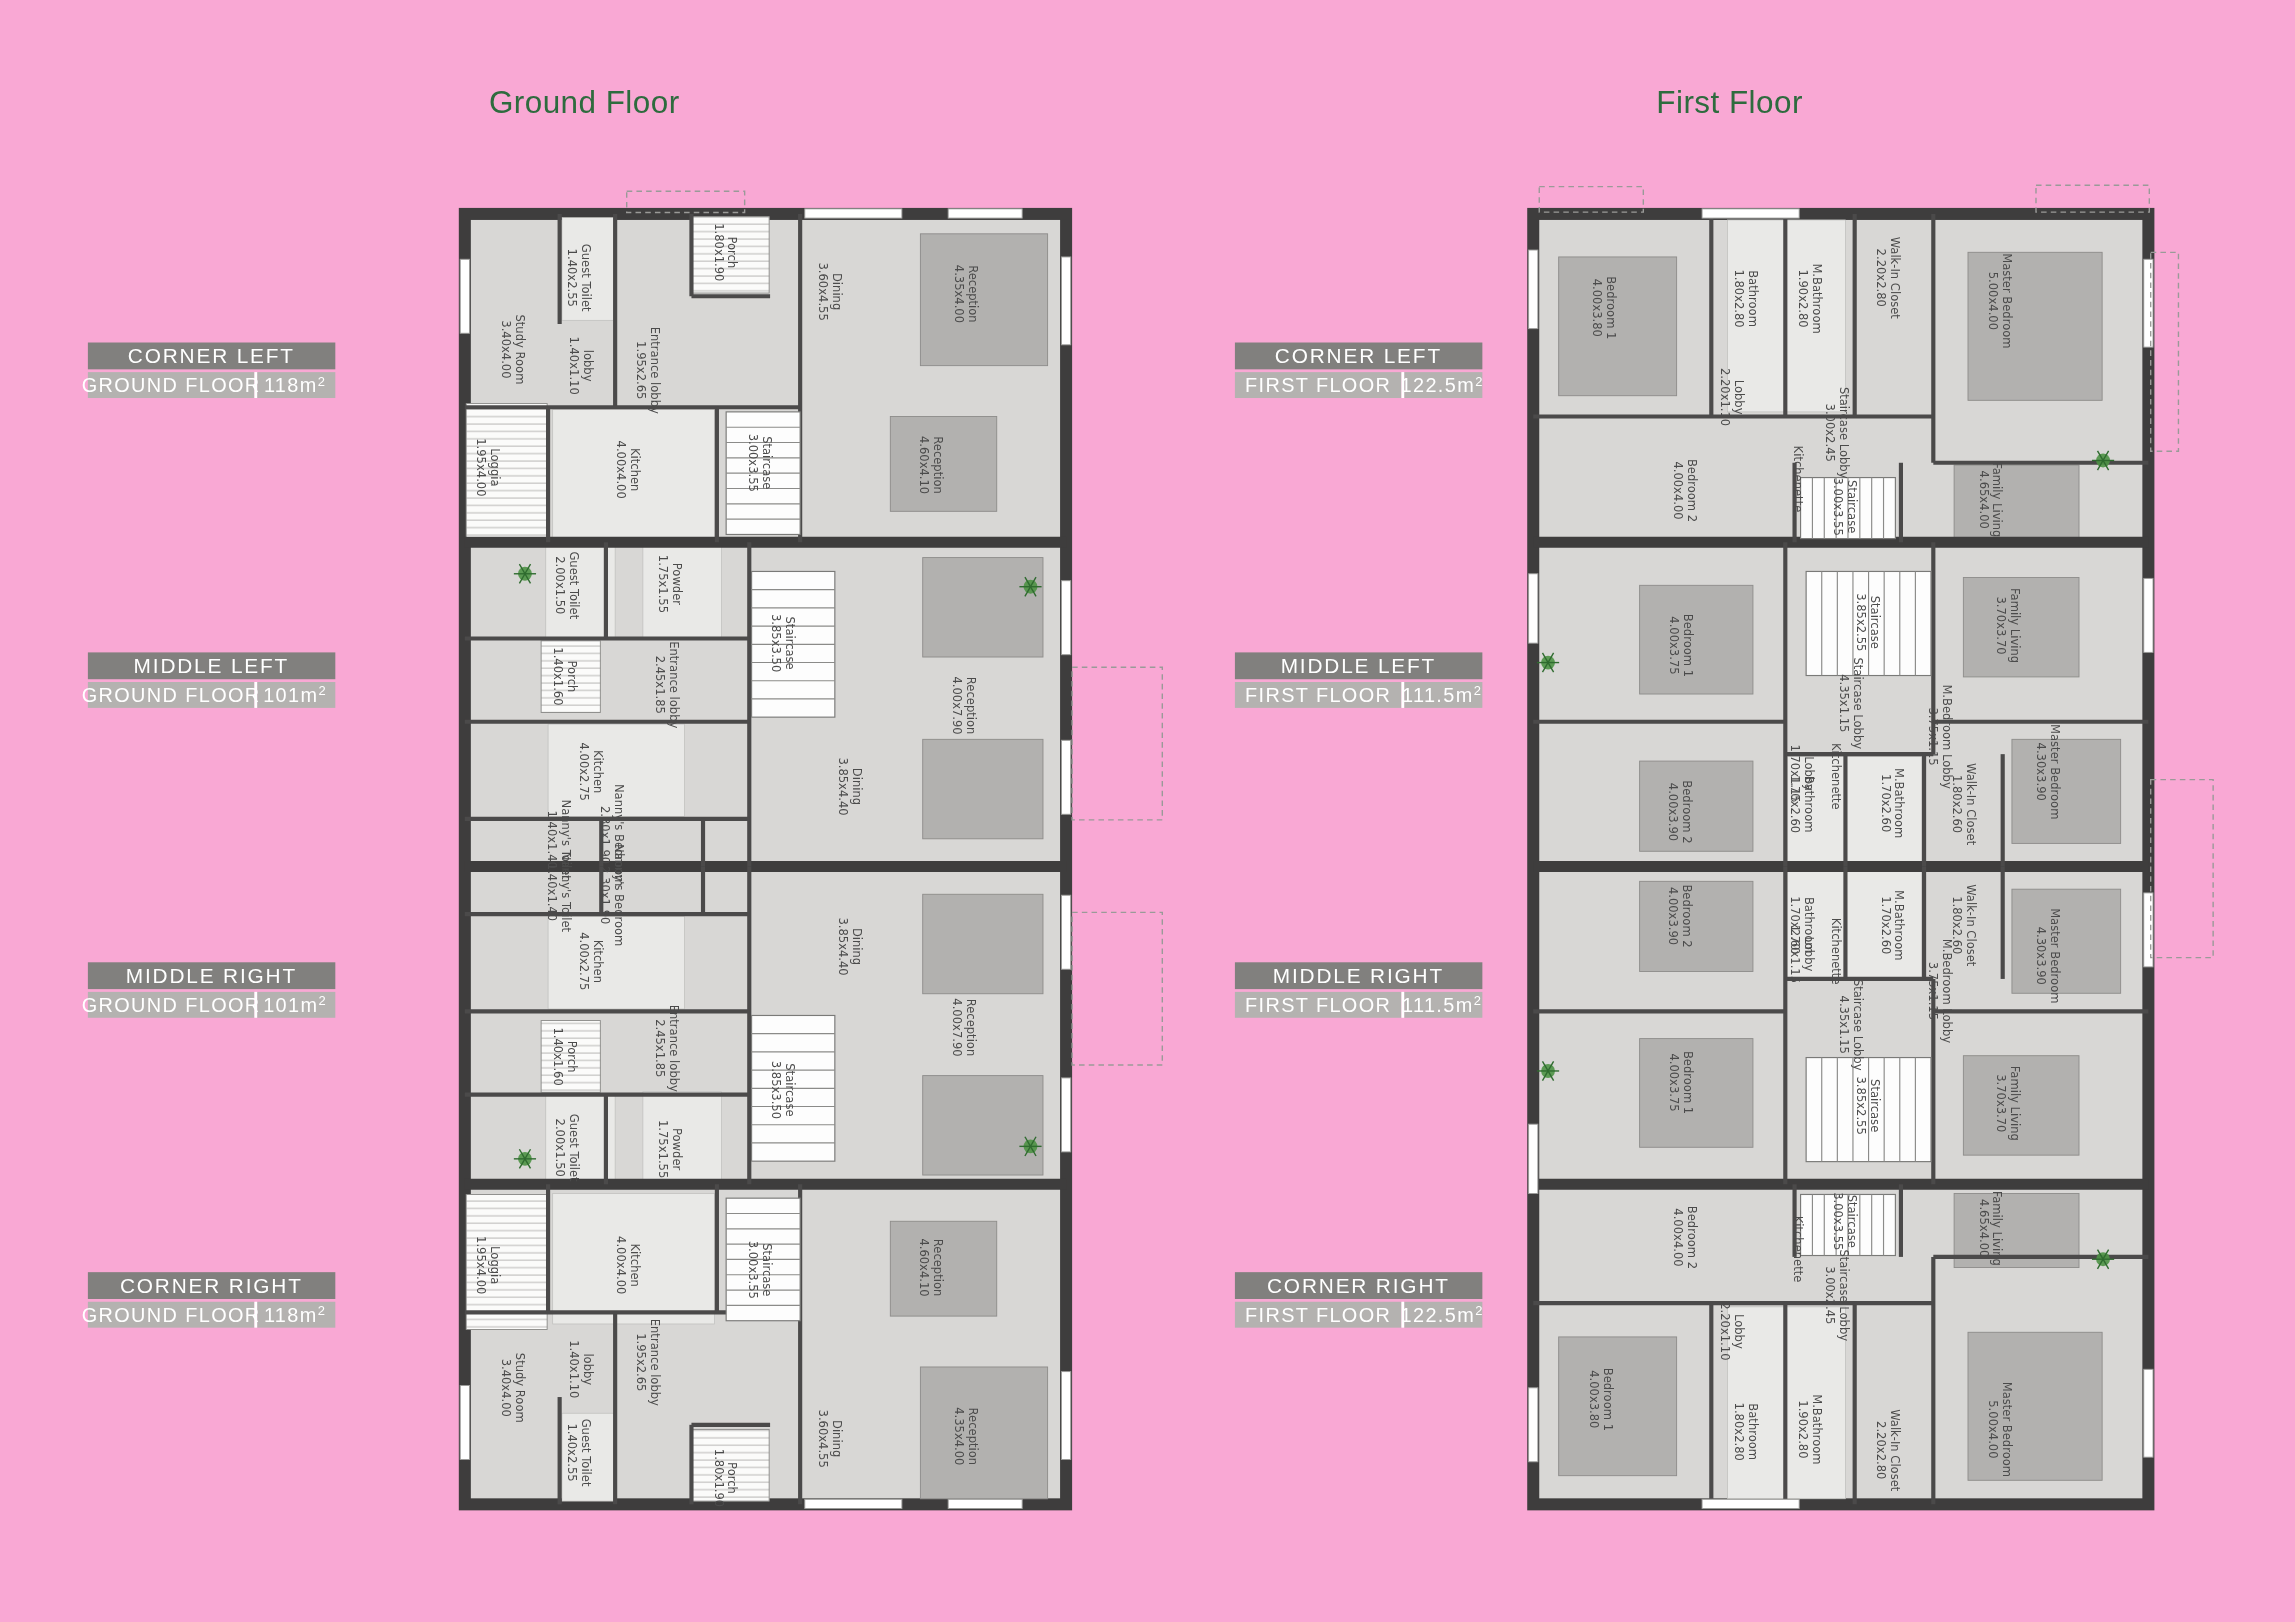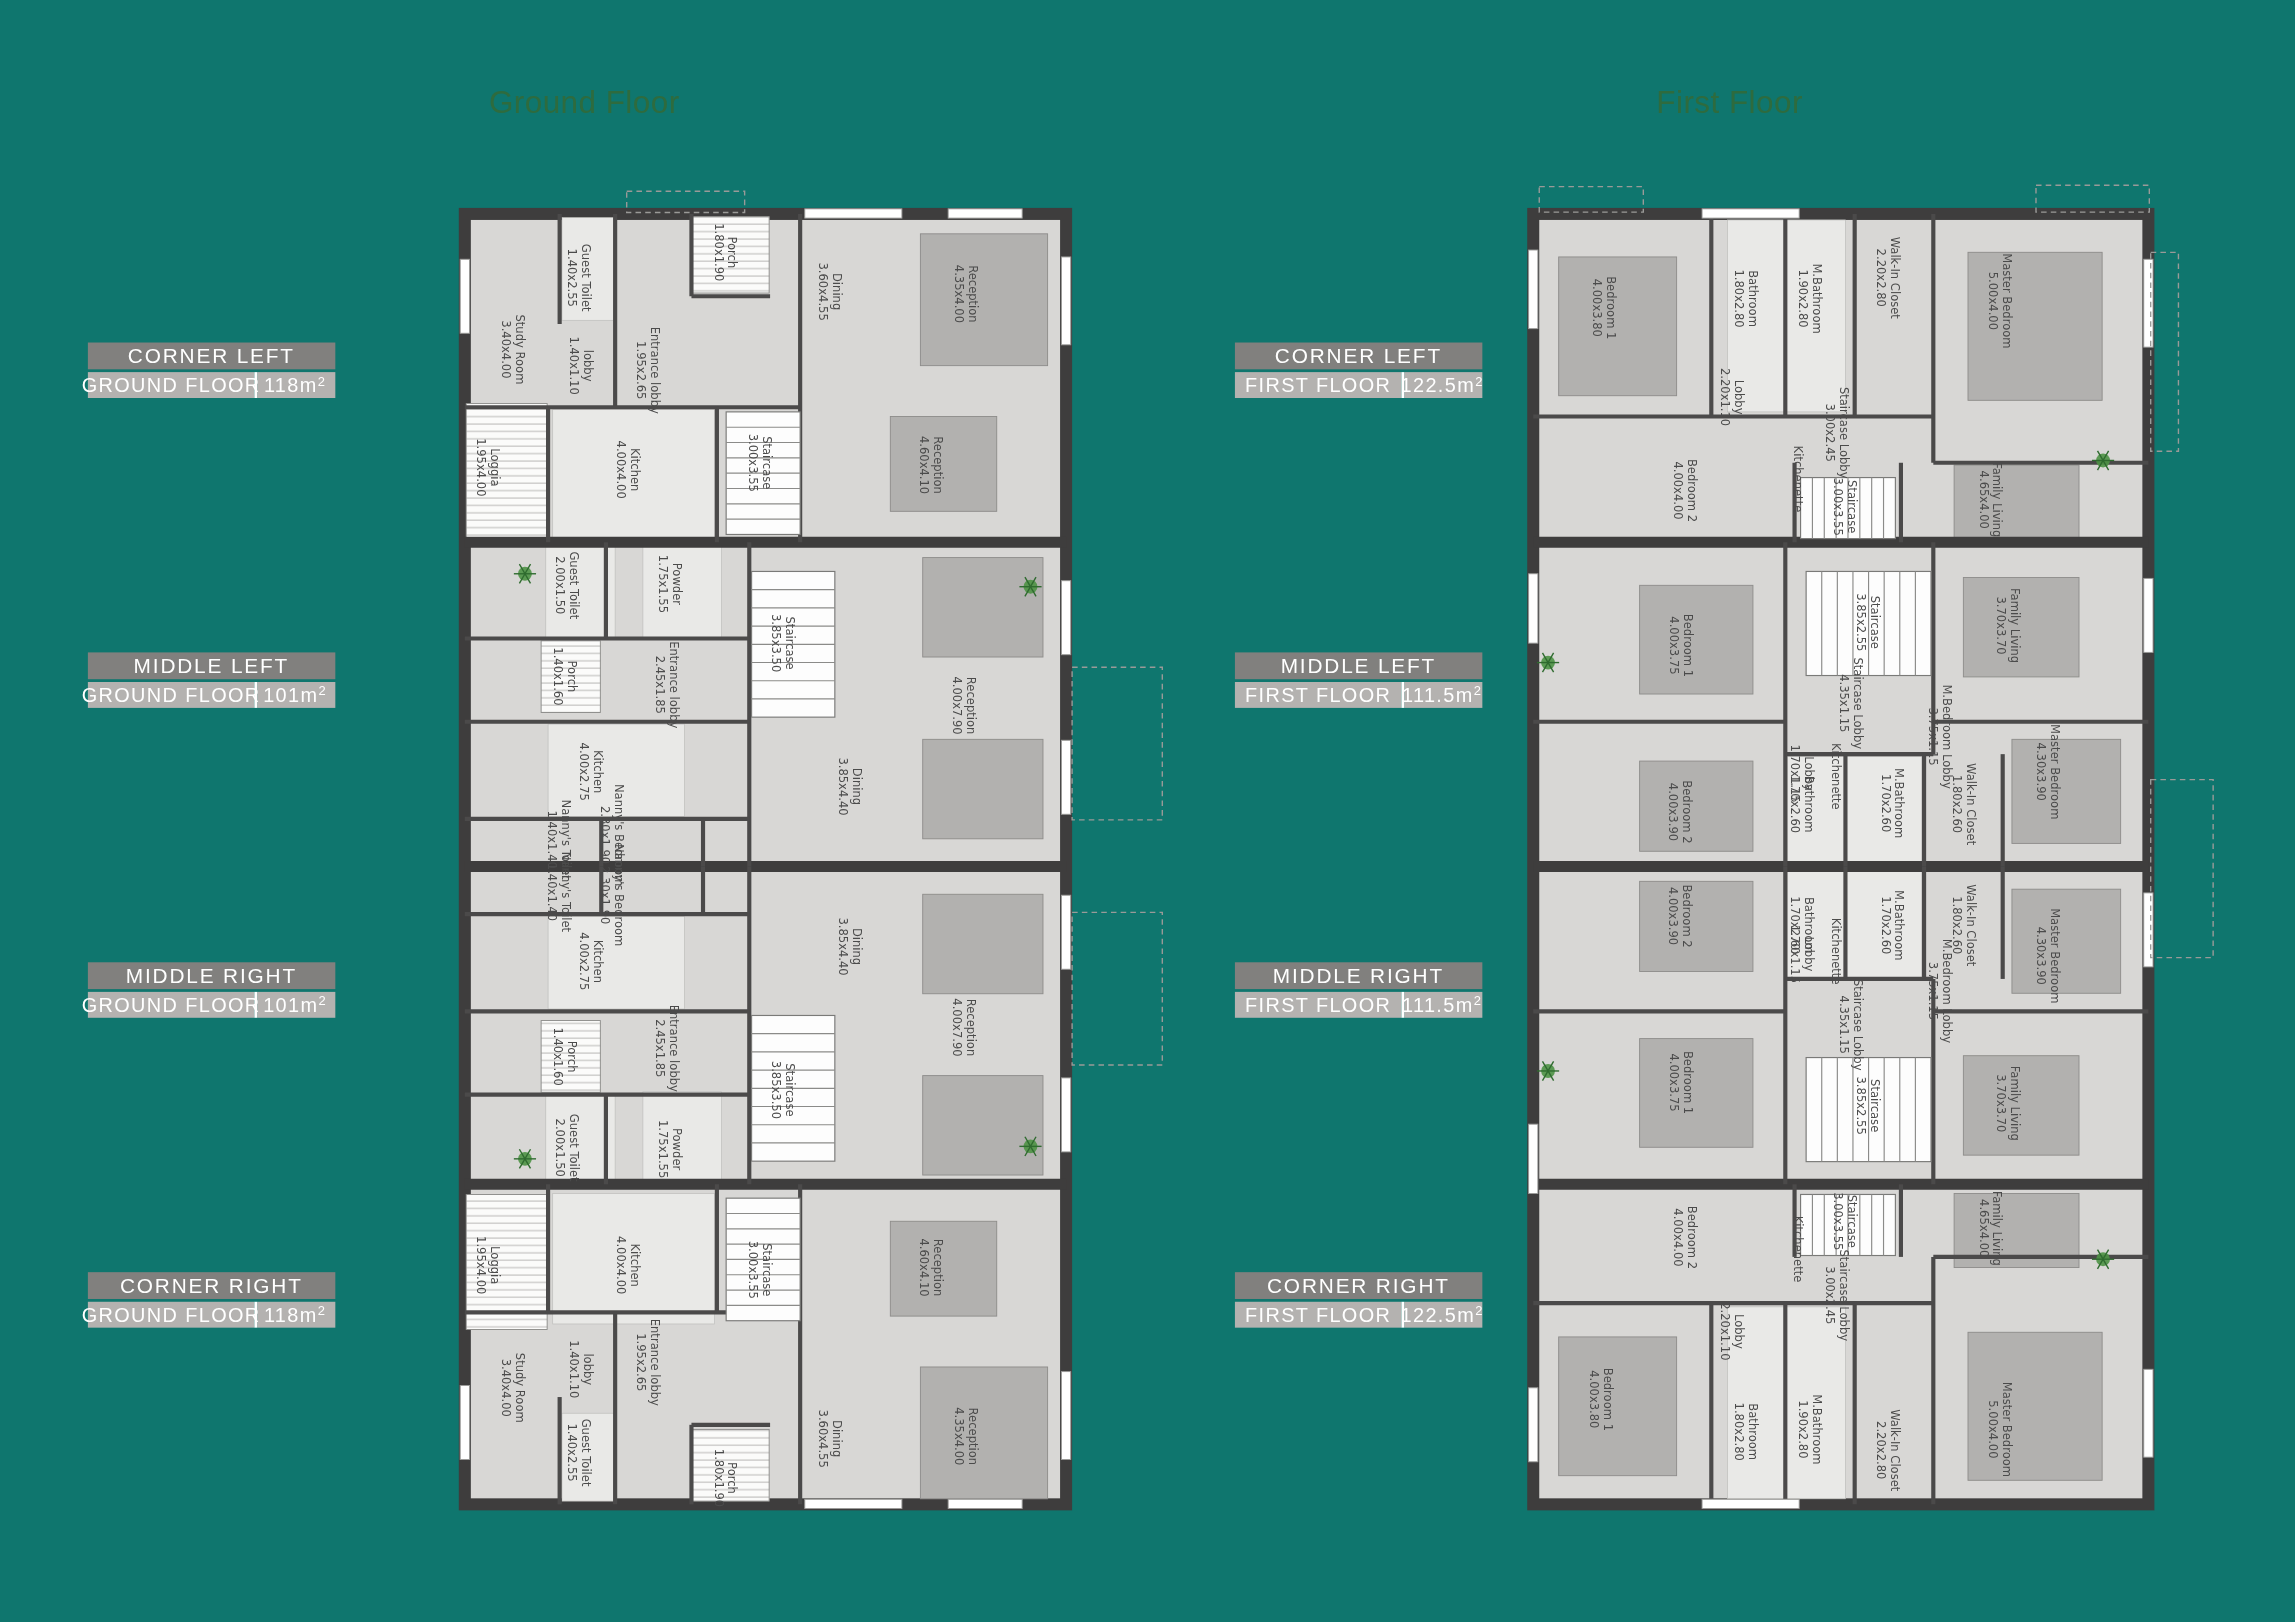--- a/index.html
+++ b/index.html
@@ -1,16 +1,16 @@
 <!DOCTYPE html>
 <html style="font-size:7.4px"><head>
 <meta charset="utf-8">
 <style>
   html,body{margin:0;padding:0;background:#ffffff;}
-  .page{width:2295px;height:1623px;position:relative;background:#0f766e;}
+  .page{width:2295px;height:1623px;position:relative;background:#f9a8d4;}
   svg{display:block;}
   .title{fill:#2e6b3e;font-family:"Liberation Sans",sans-serif;font-size:68px;font-weight:400;letter-spacing:1px;}
   .plate-top{fill:#81807e;}
   .plate-bot{fill:#b4b2b0;}
   .plate-div{fill:#ffffff;}
   .plate-title{fill:#ffffff;font-family:"Liberation Sans",sans-serif;font-size:45px;letter-spacing:4px;}
   .plate-sub{fill:#ffffff;font-family:"Liberation Sans",sans-serif;font-size:43px;letter-spacing:3px;}
   .room{fill:#4b4b4b;font-family:"DejaVu Sans",sans-serif;font-size:25px;}
   .wall-outer{fill:#d8d7d5;stroke:#3e3d3d;stroke-width:26;}
   .party{stroke:#3e3d3d;stroke-width:24;}

